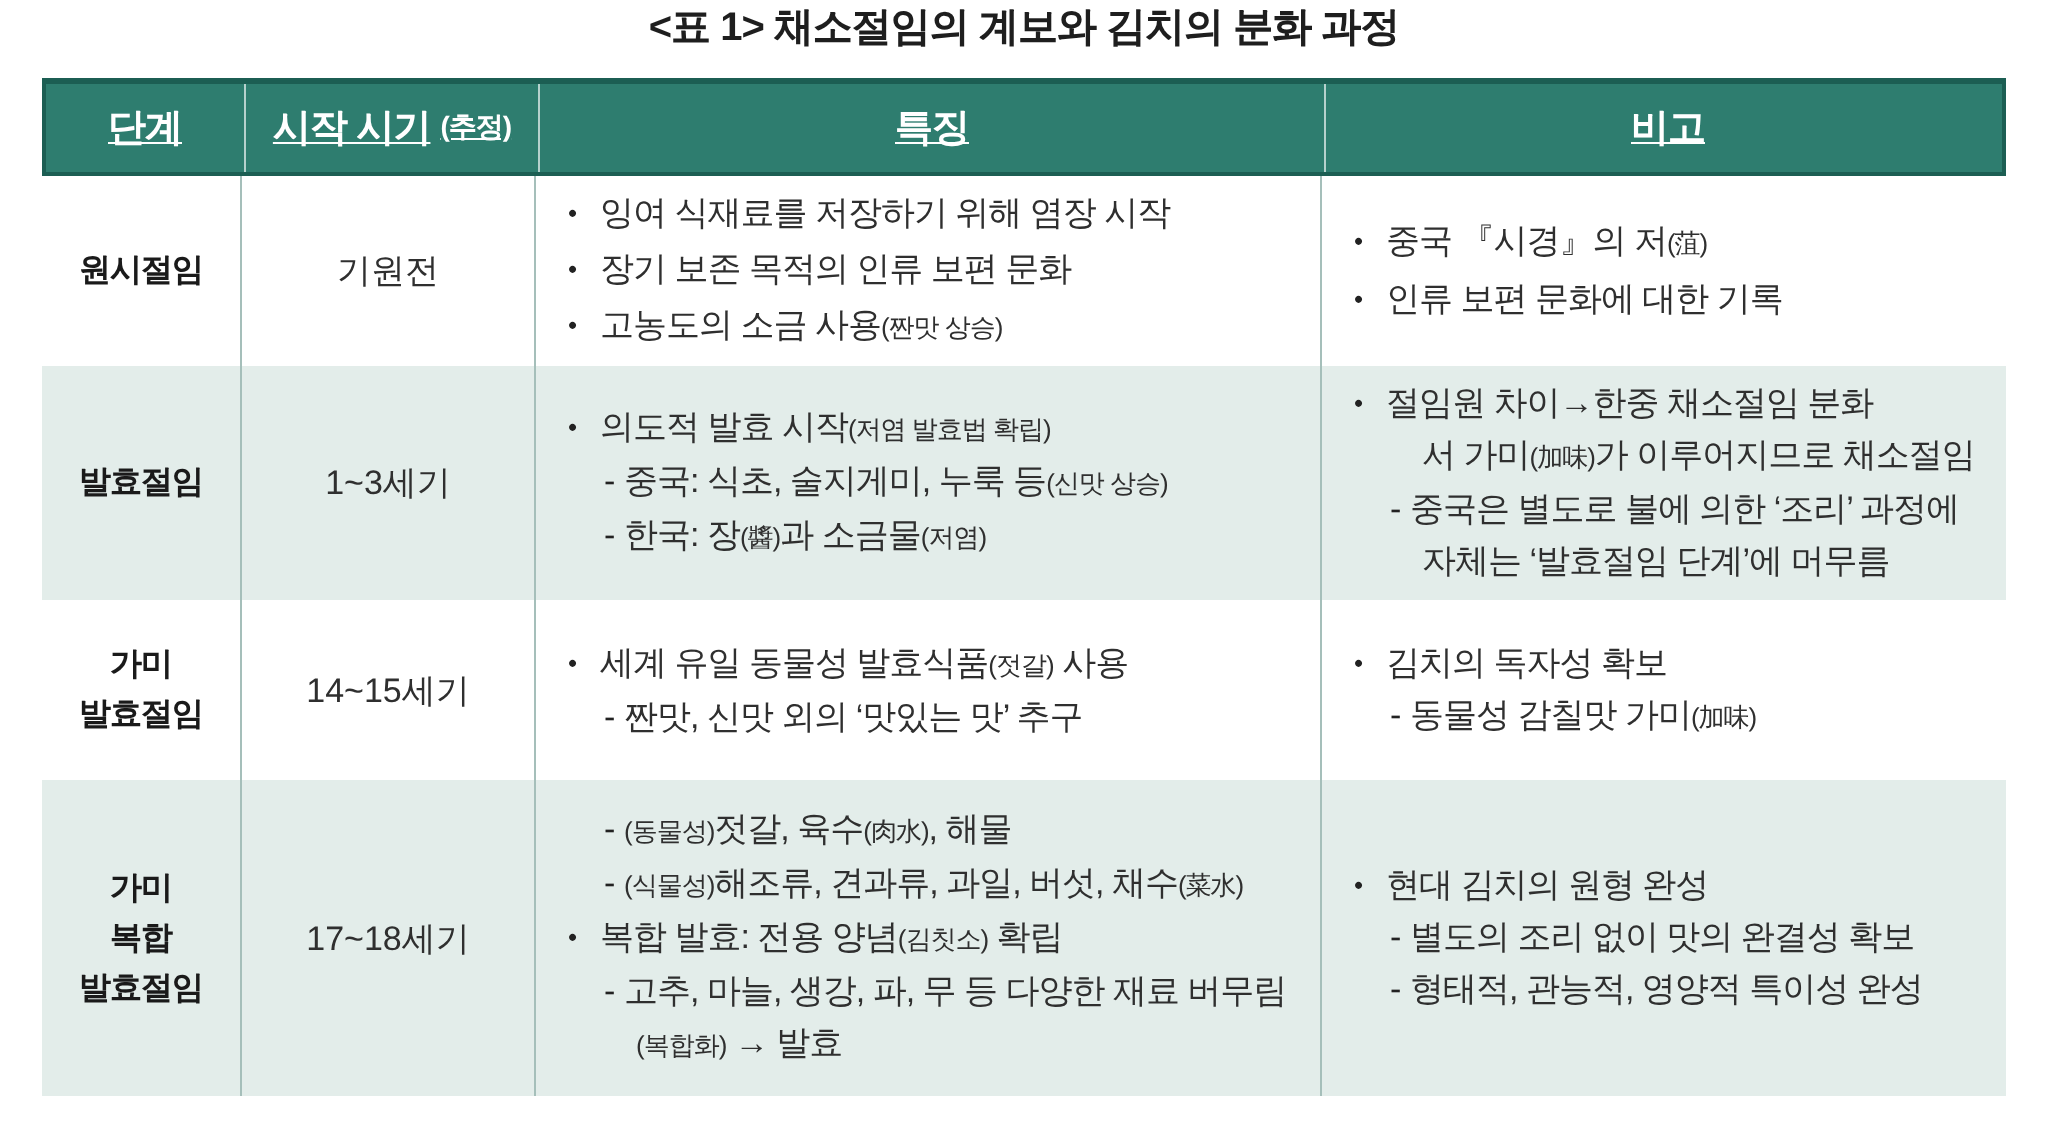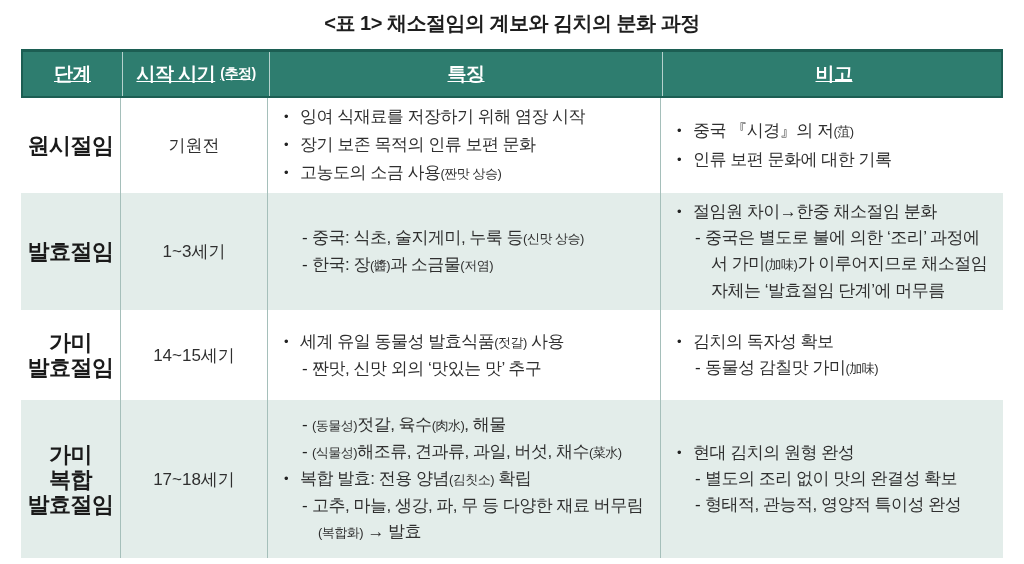--- a/index.html
+++ b/index.html
@@ -13,21 +13,21 @@
   *{box-sizing:border-box;margin:0;padding:0;}
   body{
     width:1024px;height:564px;background:#ffffff;
     font-family:"Liberation Sans", sans-serif;
     color:var(--text);
     overflow:hidden;
   }
   .page-title{
     text-align:center;
     font-size:20px;font-weight:bold;color:#1E1E1E;
-    padding-top:10px;margin-bottom:12px;
+    margin-bottom:12px;
     letter-spacing:-0.5px;
   }
   .table{
     width:982px;margin:0 auto;
   }
   .thead{
     display:grid;
     grid-template-columns:100px 147px 393px 342px;
     background:var(--header-bg);
     border:2px solid var(--header-border);
@@ -52,21 +52,21 @@
   .trow:nth-child(2){min-height:115px;}
   .trow:nth-child(3){min-height:90px;}
   .trow:nth-child(4){min-height:158px;}
   .cell{
     border-right:1px solid var(--separator);
     display:flex;flex-direction:column;justify-content:center;
   }
   .cell:last-child{border-right:none;}
   .cell.stage{
     align-items:center;text-align:left;
-    font-weight:bold;font-size:22px;line-height:25px;color:#1A1A1A;
+    font-weight:bold;font-size:16px;line-height:25px;color:#1A1A1A;
     letter-spacing:-0.5px;
   }
   .cell.period{
     align-items:center;text-align:right;font-size:17px;
   }
   .cell.content{
     padding:6px 6px 6px 12px;
   }
   .line{
     position:relative;font-size:17px;line-height:26px;
@@ -121,27 +121,28 @@
           <div class="line b"><span>중국 『시경』의 저</span><span class="small">(菹)</span></div>
           <div class="line b"><span>인류 보편 문화에 대한 기록</span></div>
         </div>
       </div>
       <div class="trow">
         <div class="cell stage">
           <div class="stage-line">발효절임</div>
         </div>
         <div class="cell period">1~3세기</div>
         <div class="cell content">
+          <div class="line b"><span>의도적 발효 시작</span><span class="small">(저염 발효법 확립)</span></div>
           <div class="line d"><span>중국: 식초, 술지게미, 누룩 등</span><span class="small">(신맛 상승)</span></div>
           <div class="line d"><span>한국: 장</span><span class="small">(醬)</span><span>과 소금물</span><span class="small">(저염)</span></div>
         </div>
         <div class="cell content">
           <div class="line b"><span>절임원 차이→한중 채소절임 분화</span></div>
+          <div class="line c"><span>서 가미</span><span class="small">(加味)</span><span>가 이루어지므로 채소절임</span></div>
           <div class="line d"><span>중국은 별도로 불에 의한 ‘조리’ 과정에</span></div>
-          <div class="line c"><span>서 가미</span><span class="small">(加味)</span><span>가 이루어지므로 채소절임</span></div>
           <div class="line c"><span>자체는 ‘발효절임 단계’에 머무름</span></div>
         </div>
       </div>
       <div class="trow">
         <div class="cell stage">
           <div class="stage-line">가미</div>
           <div class="stage-line">발효절임</div>
         </div>
         <div class="cell period">14~15세기</div>
         <div class="cell content">

